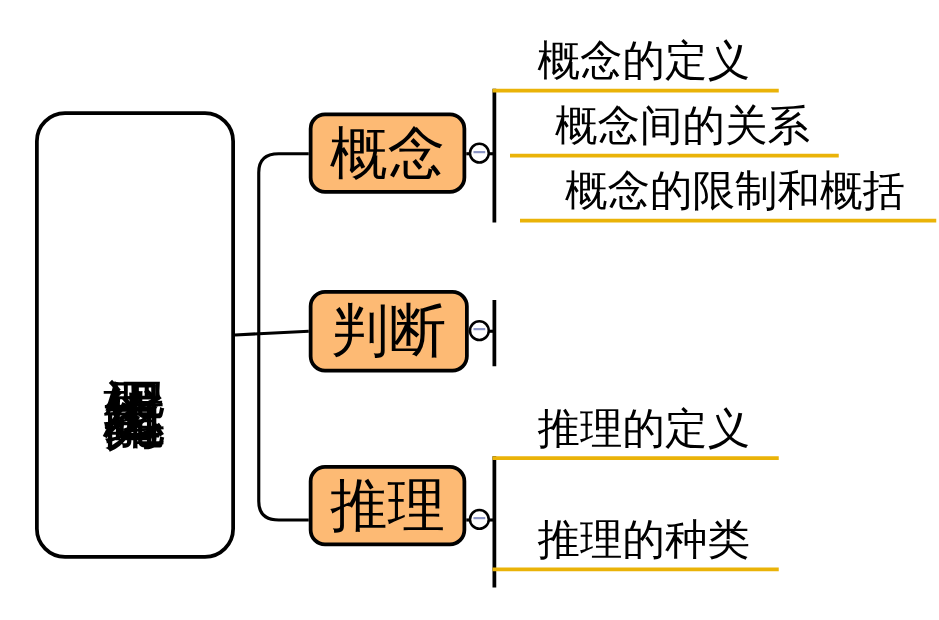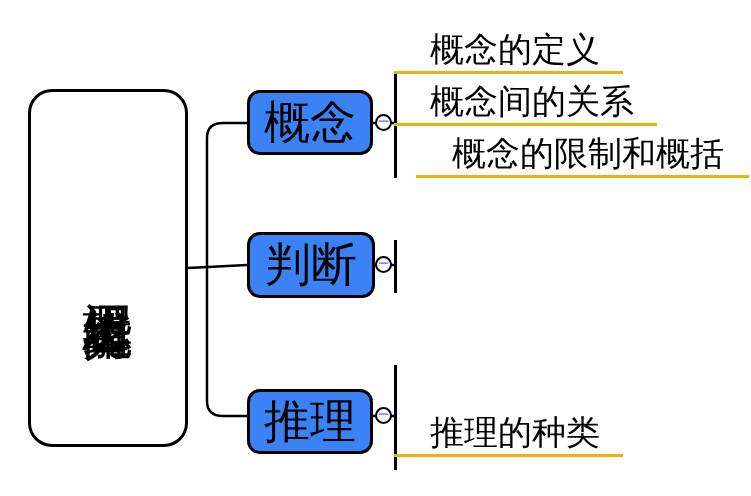--- a/index.html
+++ b/index.html
@@ -20,27 +20,27 @@
     box-sizing:border-box;border:3px solid #000;border-radius:24px;
     background:#fff;display:flex;align-items:center;justify-content:center;
   }
   .root-label{
     writing-mode:vertical-rl;text-orientation:upright;
     font-size:50px;line-height:1;letter-spacing:2px;white-space:nowrap;
   }
 
   .topic-box{
     position:absolute;box-sizing:border-box;
-    border:3px solid #000;border-radius:13px;background:#3b82f6;
+    border:3px solid #000;border-radius:13px;background:#fdba74;
     display:flex;align-items:center;justify-content:center;
     font-size:46px;line-height:1;white-space:nowrap;
   }
   .topic-concept{left:247px;top:90px;width:126px;height:65px;}
   .topic-judgment{left:247px;top:232px;width:128px;height:66px;}
-  .topic-reasoning{left:247px;top:389px;width:126px;height:65px;}
+  .topic-reasoning{left:247px;top:372px;width:126px;height:65px;}
 
   .collapse-btn{
     position:absolute;width:13px;height:13px;box-sizing:content-box;
     border:2px solid #000;border-radius:50%;background:#fff;
     display:flex;align-items:center;justify-content:center;
     font-size:15px;line-height:13px;font-weight:bold;
     font-family:"DejaVu Sans","Liberation Sans",sans-serif;
     cursor:pointer;
   }
   .collapse-1{left:375px;top:114px;}
@@ -53,21 +53,21 @@
   .vline-2{top:240px;height:53px;}
   .vline-3{top:365px;height:105px;}
 
   .subtopic{
     position:absolute;left:394px;box-sizing:border-box;height:45px;
     border-bottom:3px solid #eab308;
     padding:0 0 1px 36px;
     font-size:34px;line-height:42px;white-space:nowrap;overflow:visible;
   }
   .s11{top:29px;width:229px;}
-  .s12{top:81px;width:263px;}
+  .s12{top:81px;width:263px;margin-left:14px;}
   .s13{top:133px;width:333px;margin-left:22px;}
   .s21{top:198px;width:229px;}
   .s22{top:248px;width:229px;}
   .s31{top:323px;width:229px;}
   .s32{top:388px;width:229px;margin-top:24px;}
   .s33{top:425px;width:263px;}
 </style>
 </head>
 <body>
 
@@ -113,17 +113,20 @@
     <span>概念的定义</span>
   </div>
   <div class="subtopic s12">
     <span>概念间的关系</span>
   </div>
   <div class="subtopic s13">
     <span>概念的限制和概括</span>
   </div>
 
 
+  <div class="subtopic s31">
+    <span>推理的定义</span>
+  </div>
   <div class="subtopic s32">
     <span>推理的种类</span>
   </div>
 
 </div>
 
 </body></html>

